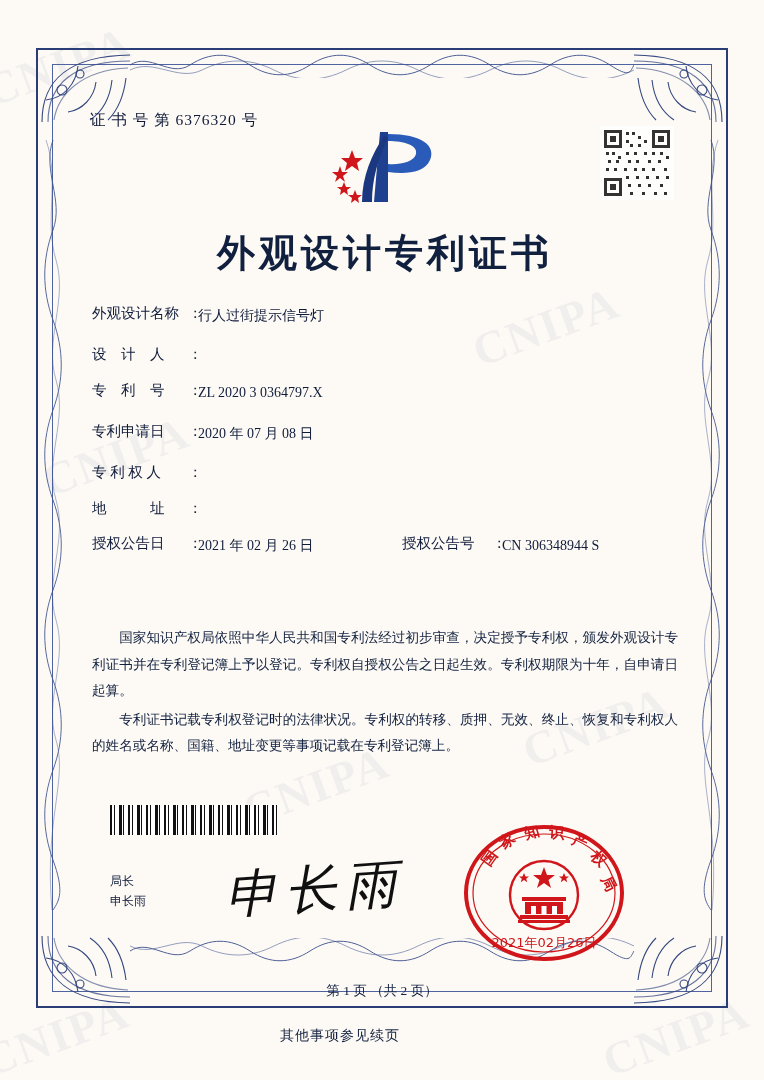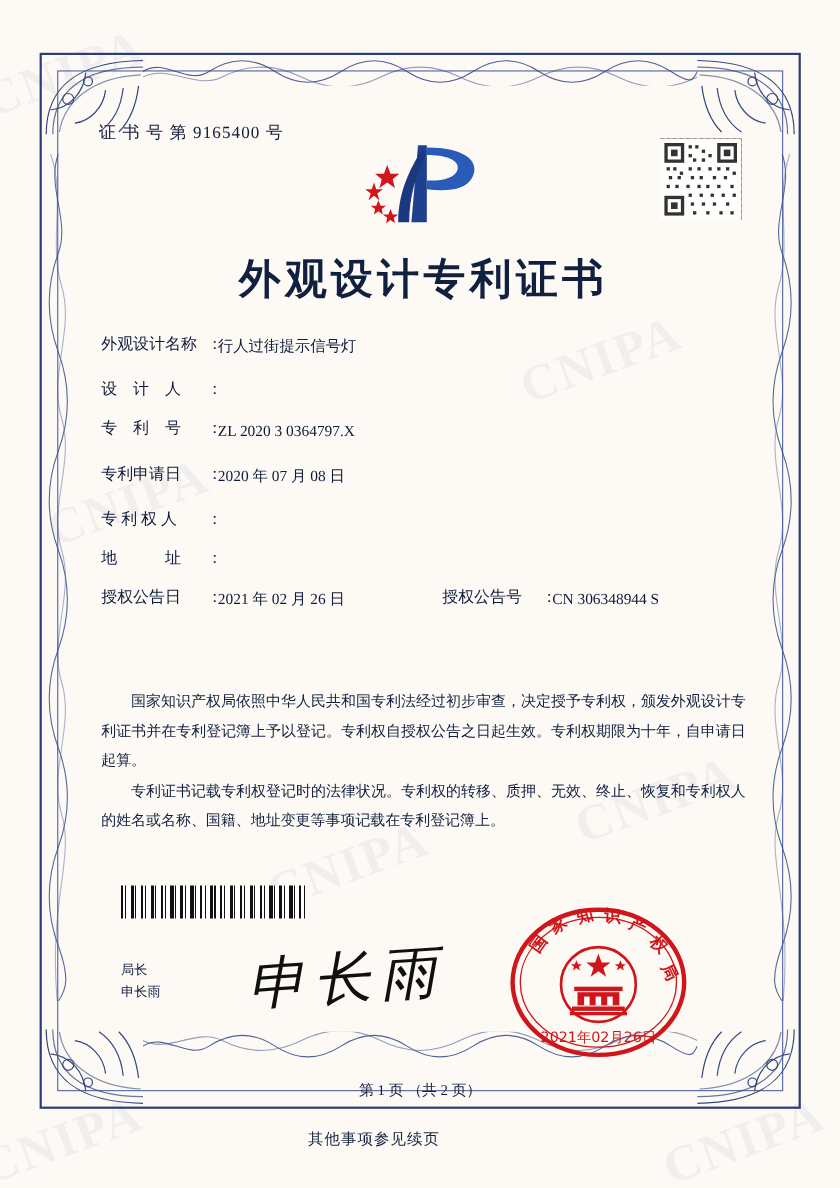--- a/index.html
+++ b/index.html
@@ -429,21 +429,21 @@
         <rect x="30" y="66" width="3" height="3"></rect>
       <rect x="42" y="66" width="3" height="3"></rect>
         <rect x="54" y="66" width="3" height="3"></rect>
         <rect x="64" y="66" width="3" height="3"></rect>
     </g>
   </svg>
 </div>
 
 <div class="content">
 
-  <div class="cert-no">证 书 号 第 9165400 号</div>
+  <div class="cert-no">证 书 号 第 6376320 号</div>
 
   <div class="title">外观设计专利证书</div>
 
   <div class="fields">
 
     <div class="field-row">
       <div class="f-label">外观设计名称</div>
       <div class="f-colon">：</div>
       <div class="f-value">行人过街提示信号灯</div>
     </div>

